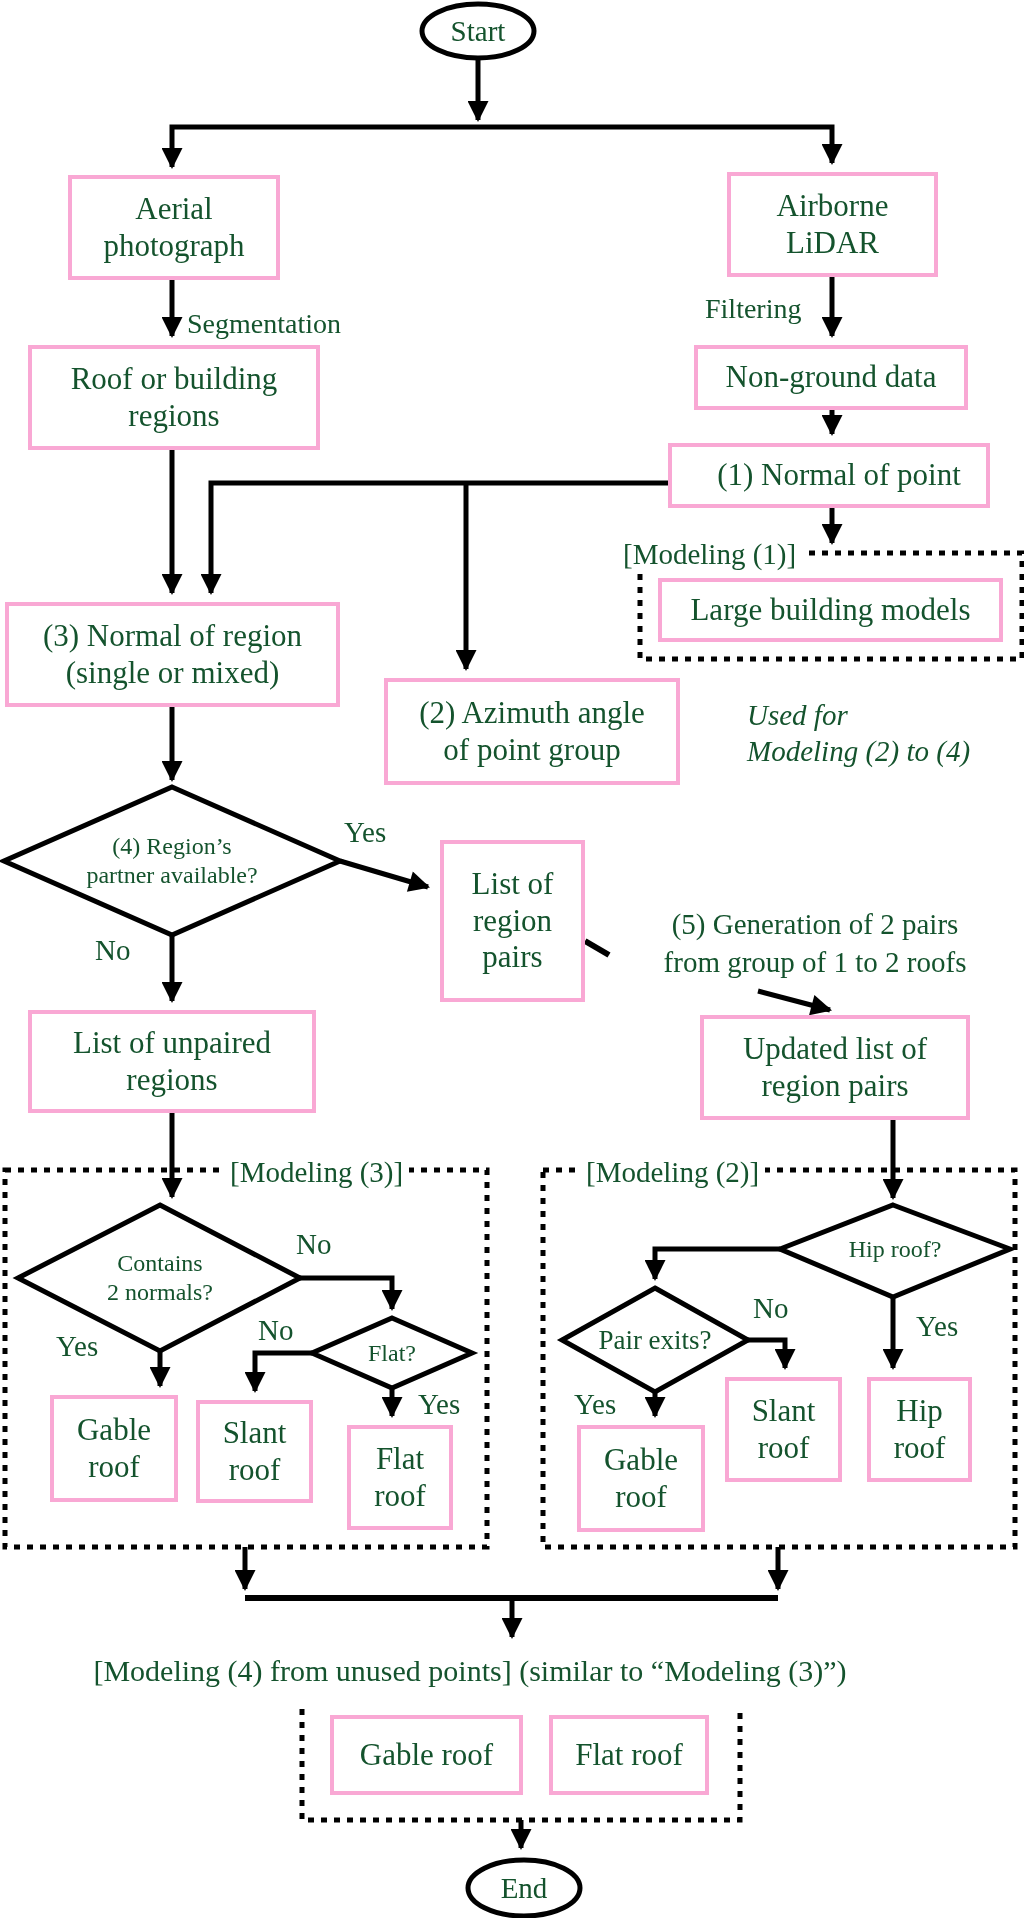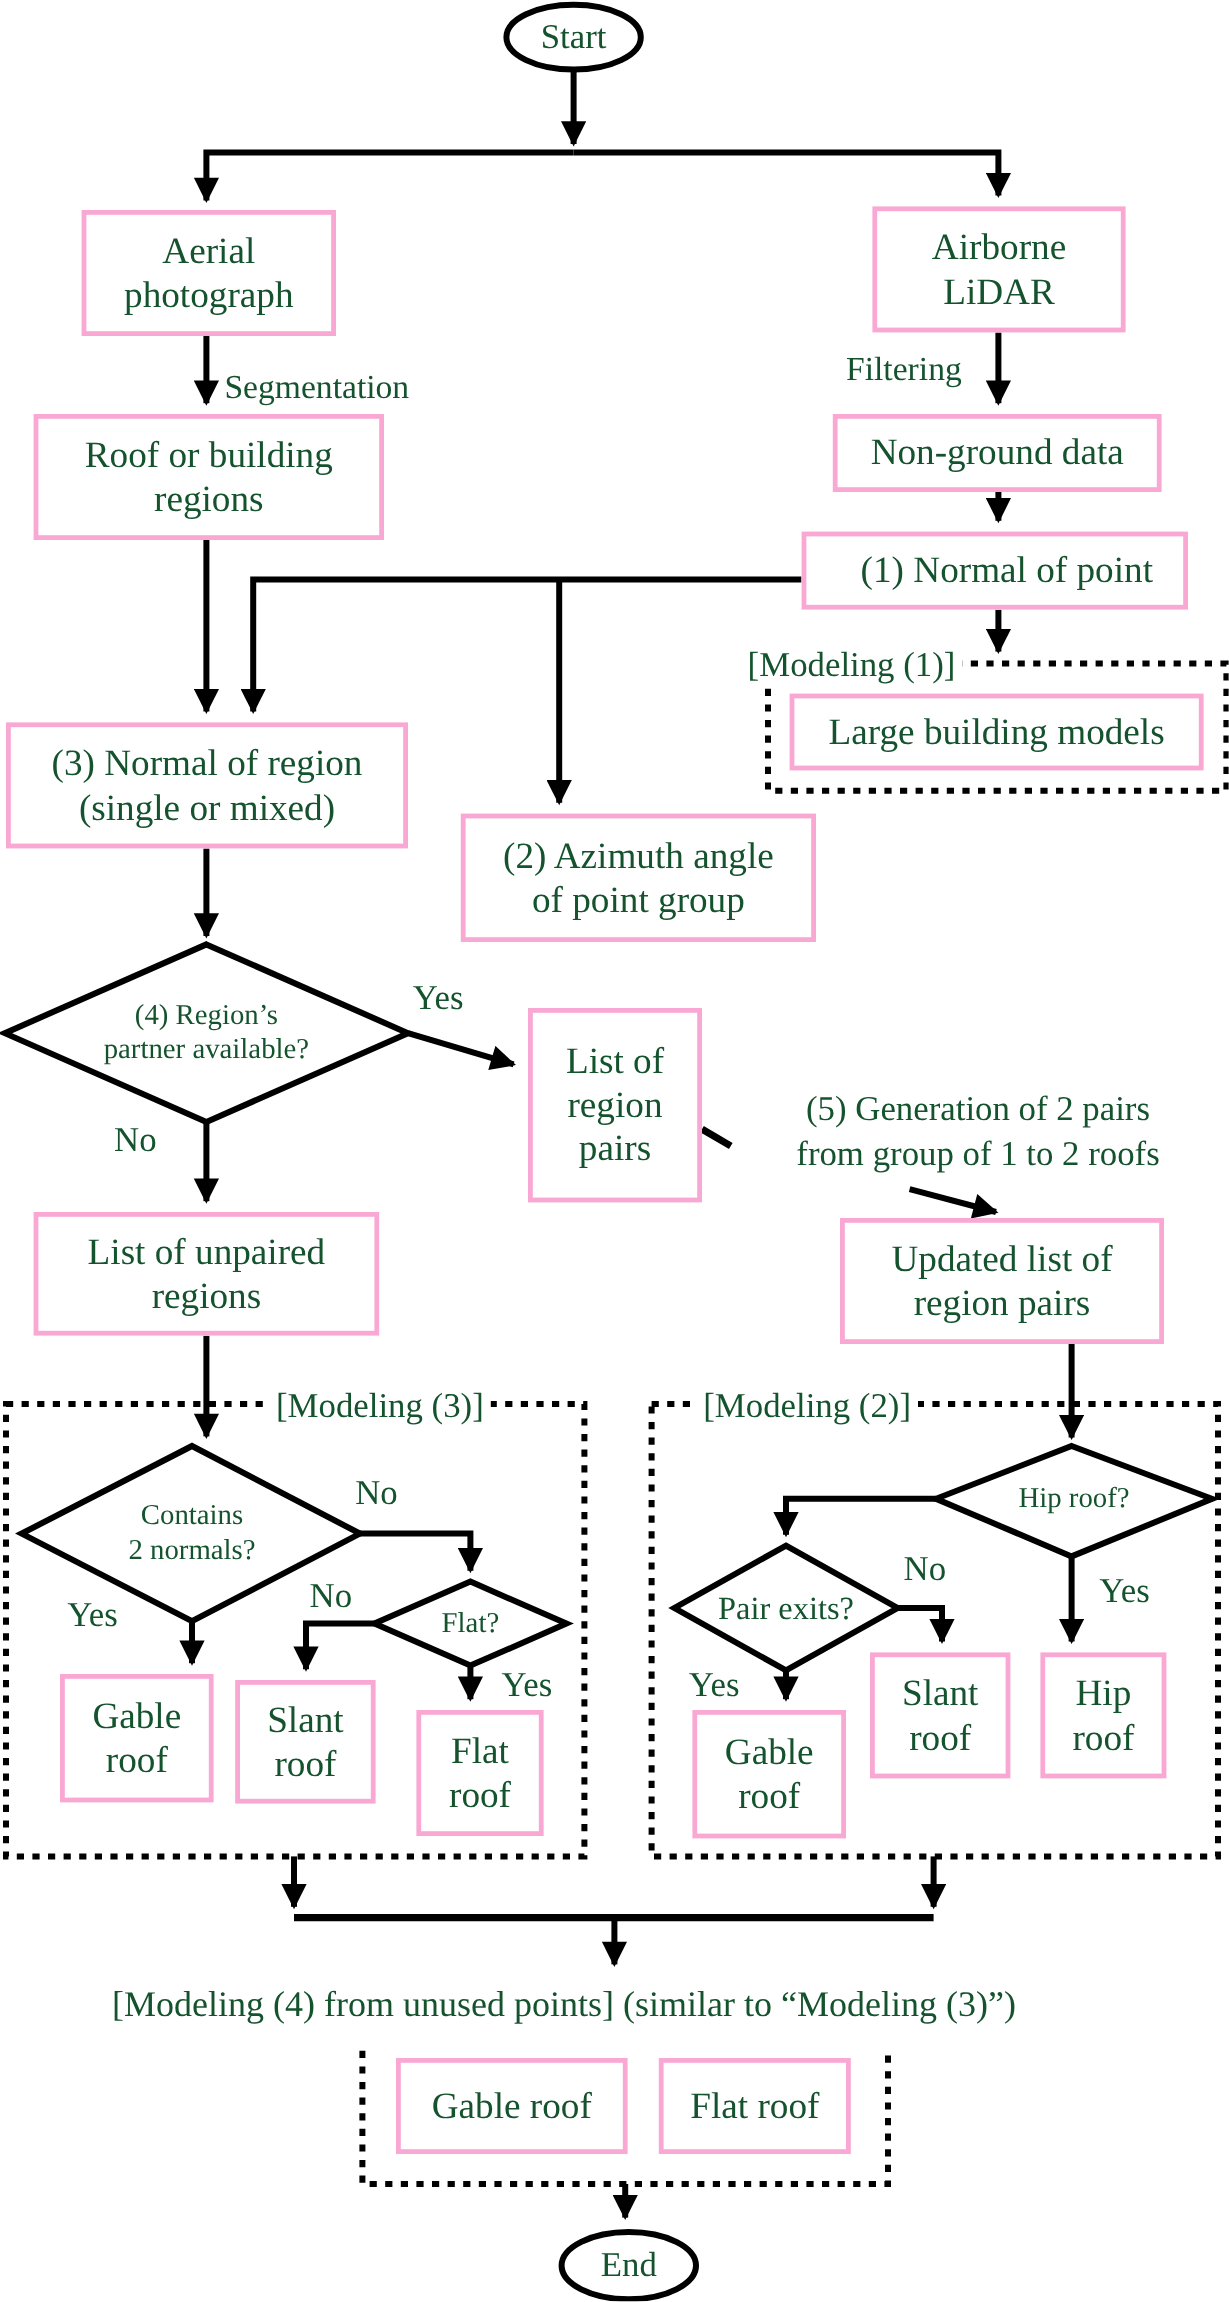--- a/index.html
+++ b/index.html
@@ -147,17 +147,19 @@
   <div class="lbl" style="left:56px;top:1328px;">Yes</div>
   <div class="lbl" style="left:258px;top:1312px;">No</div>
   <div class="lbl" style="left:418px;top:1386px;">Yes</div>
   <div class="lbl" style="left:916px;top:1308px;">Yes</div>
   <div class="lbl" style="left:753px;top:1290px;">No</div>
   <div class="lbl" style="left:574px;top:1386px;">Yes</div>
 
   <div class="lbl bg" style="left:588px;top:536px;margin-left:29px;">[Modeling (1)]</div>
   <div class="lbl bg" style="left:224px;top:1154px;text-align:center;">[Modeling (3)]</div>
   <div class="lbl bg" style="left:580px;top:1154px;">[Modeling (2)]</div>
+  <div class="lbl it" style="left:747px;top:697px;">Used for
+Modeling (2) to (4)</div>
   <div class="lbl ctr" style="left:620px;top:906px;width:390px;line-height:1.3;">(5) Generation of 2 pairs
 from group of 1 to 2 roofs</div>
   <div class="lbl ctr" style="left:30px;top:1652px;width:880px;font-size:30px;">[Modeling (4) from unused points] (similar to “Modeling (3)”)</div>
 
 </div>
 
 </body></html>

